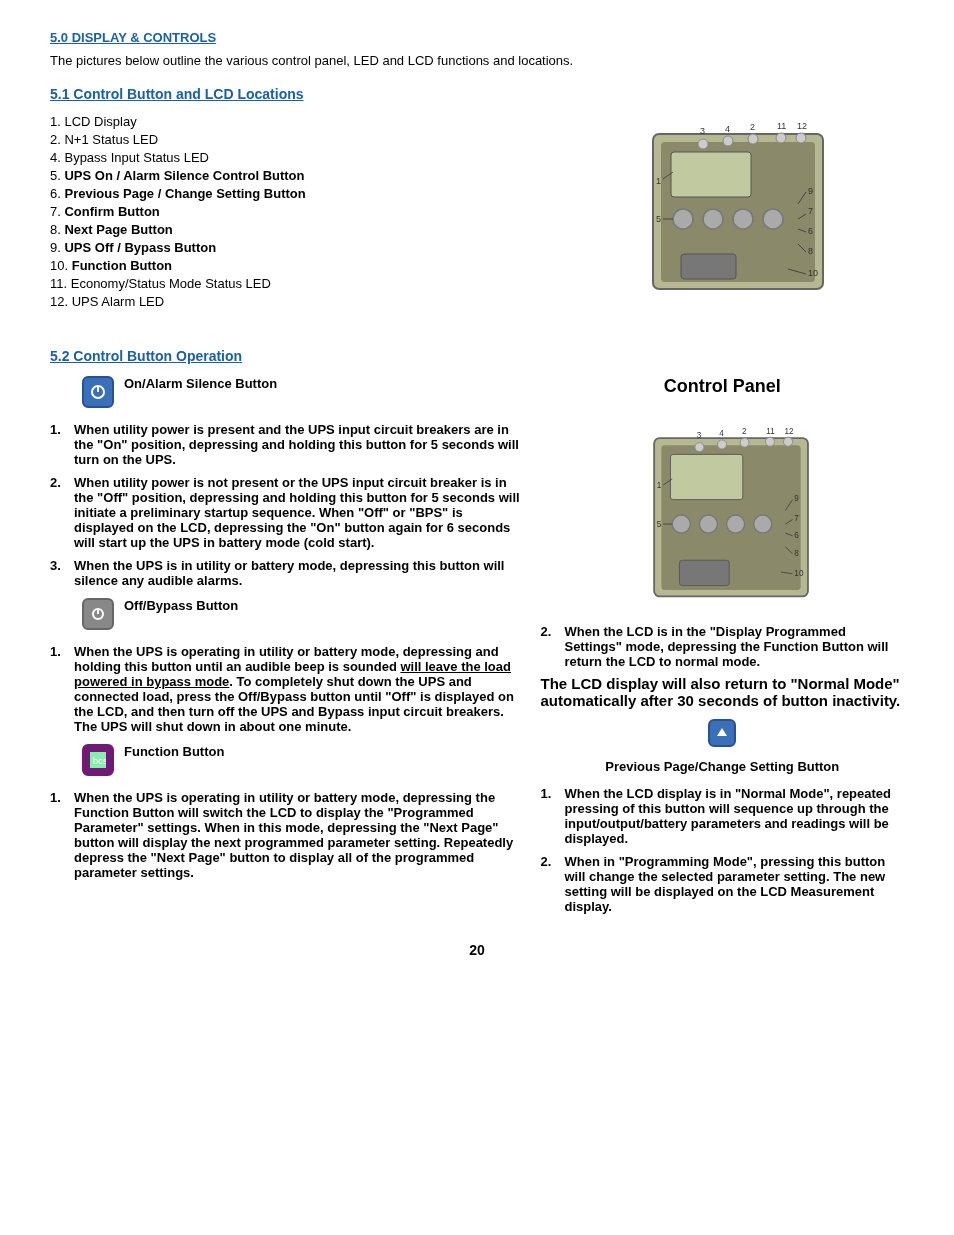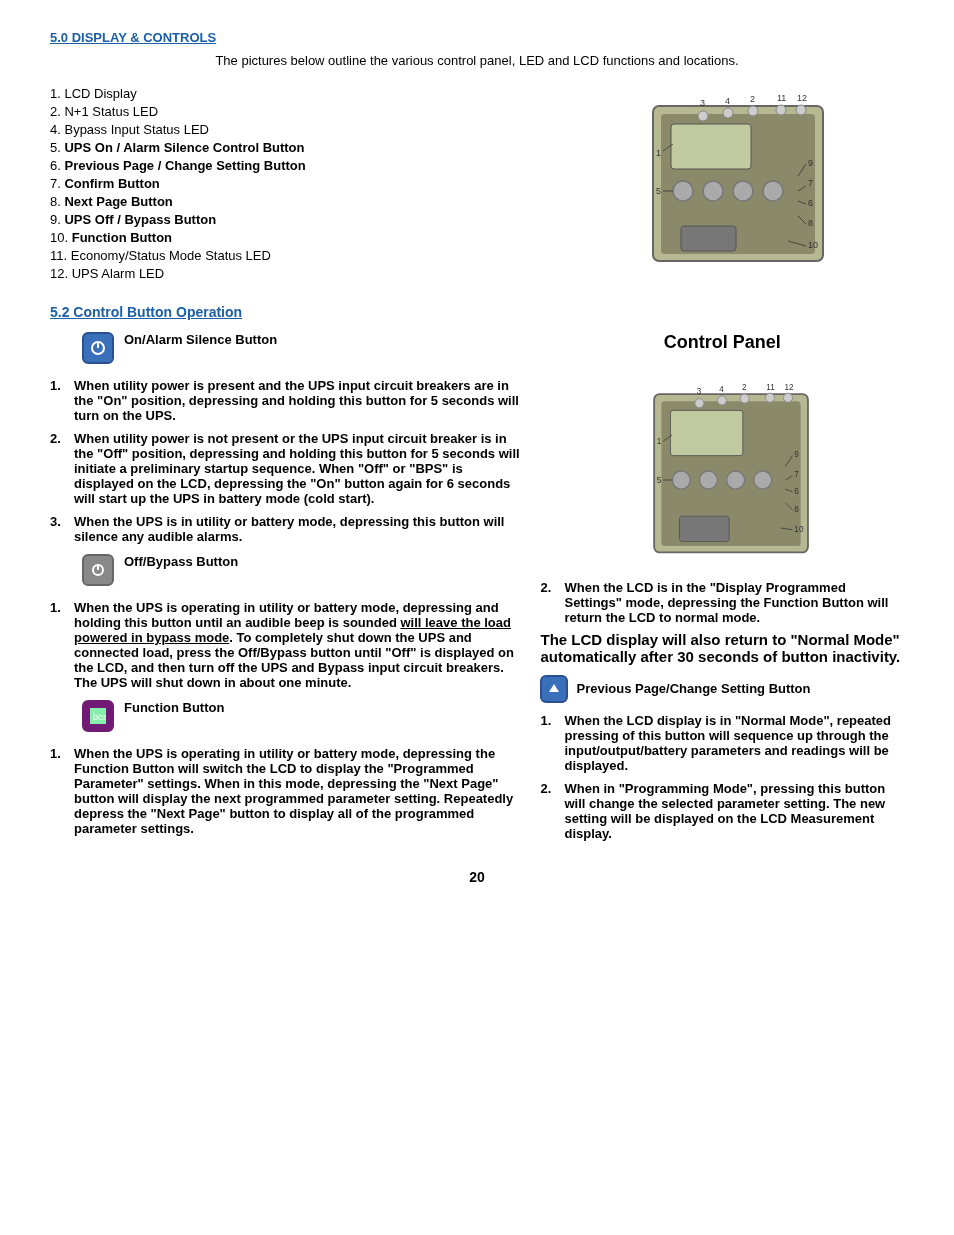--- a/index.html
+++ b/index.html
@@ -22,26 +22,25 @@
     .section-subtitle {
       font-size: 14px;
       font-weight: bold;
       text-decoration: underline;
       color: #1a5fa8;
       margin-bottom: 12px;
     }
     .intro-text {
       margin-bottom: 18px;
       font-size: 13px;
-      text-align: center;
     }
     .two-col {
       display: flex;
       gap: 33px;
-      margin-bottom: 20px;
+      margin-bottom: 36px;
     }
     .left-col {
       flex: 1.2;
     }
     .right-col {
       flex: 0.9;
       display: flex;
       flex-direction: column;
       align-items: center;
     }
@@ -157,20 +156,21 @@
     .subsection-label {
       font-weight: bold;
       margin-bottom: 6px;
       font-size: 13px;
     }
     .small-icon-row {
       display: flex;
       align-items: center;
       gap: 8px;
       margin-bottom: 6px;
+      flex-direction: column;
     }
     .page-number {
       text-align: center;
       font-size: 14px;
       font-weight: bold;
       margin-top: 20px;
     }
     
     .diagram-svg {
       width: 210px;
@@ -184,20 +184,21 @@
   </style>
 </head>
 <body>
 
 <div>
   <div class="section-title">5.0 DISPLAY &amp; CONTROLS</div>
   <p class="intro-text">The pictures below outline the various control panel, LED and LCD functions and locations.</p>
 </div>
 
 <div>
+  <div class="section-subtitle">5.1 Control Button and LCD Locations</div>
 
   <div class="two-col">
     <div class="left-col">
       <ul class="numbered-list">
         <li><span>1.</span> <span>LCD Display</span></li>
         <li><span>2.</span> <span>N+1 Status LED</span></li>
         <li><span>4.</span> <span>Bypass Input Status LED</span></li>
         <li><span>5.</span> <strong>UPS On / Alarm Silence Control Button</strong></li>
         <li><span>6.</span> <strong>Previous Page / Change Setting Button</strong></li>
         <li><span>7.</span> <strong>Confirm Button</strong></li>

